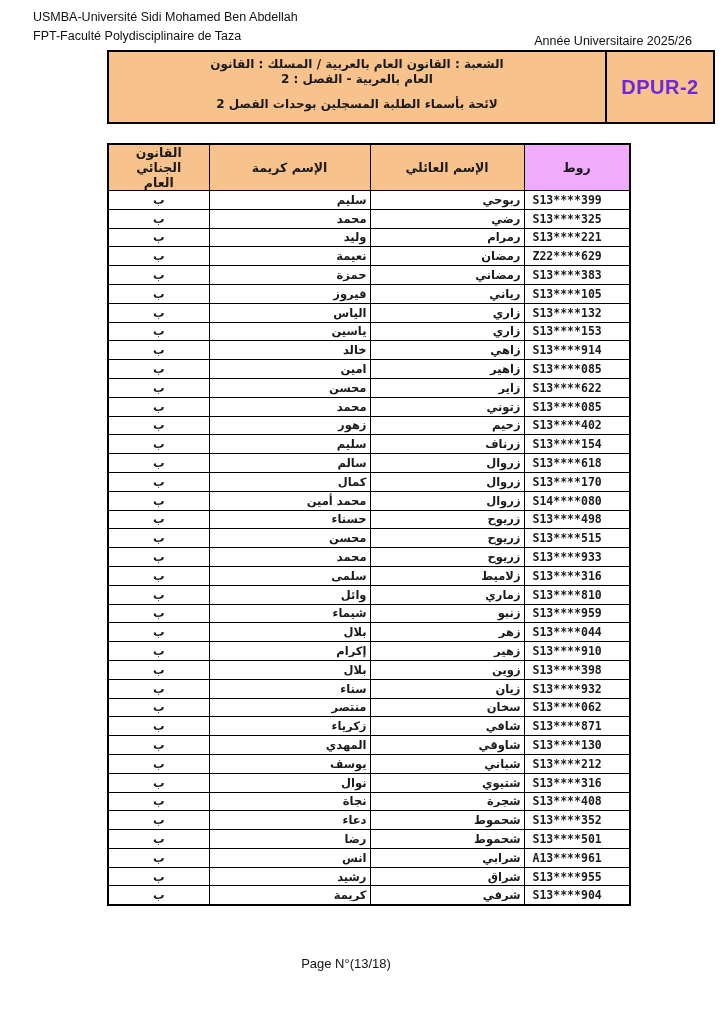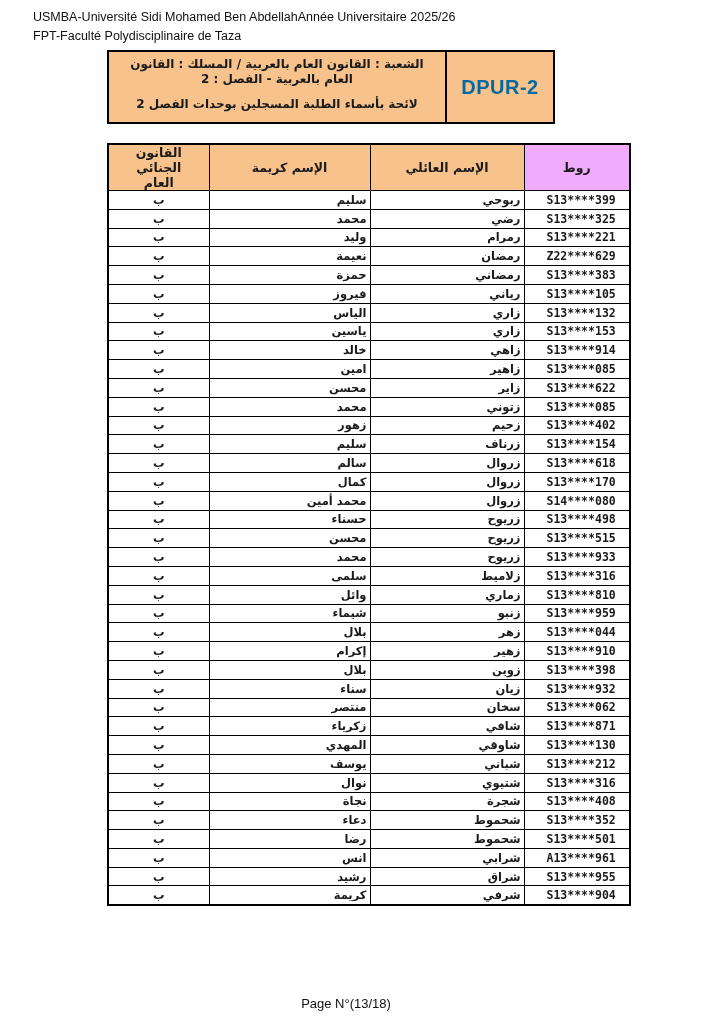--- a/index.html
+++ b/index.html
@@ -9,48 +9,48 @@
     font-family: "Liberation Sans", sans-serif;
     color: #1a1a1a;
     position: relative;
     overflow: hidden;
   }
   .page { position: absolute; inset: 0; }
 
   
   .top-header {
     position: absolute; left: 33px; right: 32px; top: 8px;
-    display: flex; 
+    display: flex; justify-content: space-between;
     font-size: 12.5px; line-height: 19px; color: #111;
   }
-  .top-header .right { text-align: right; }
+  .top-header .right { text-align: right; margin-top: 24px; }
 
   
   .banner {
     position: absolute; left: 107px; top: 50px;
-    width: 448px; height: 74px;
+    width: 608px; height: 74px;
     display: flex; direction: ltr;
     border: 2px solid #000;
     background: #f8c28c;
     justify-content: space-between;
   }
   .banner-info {
     flex: 1 1 auto;
     border-right: 2px solid #000;
     direction: rtl; text-align: center;
     padding-top: 5px;
     font-family: "DejaVu Sans", "Liberation Sans", sans-serif;
     font-size: 12px; font-weight: bold; line-height: 15px;
   }
   .banner-subtitle { margin-top: 10px; }
   .banner-code {
     width: 106px; flex: 0 0 106px;
     display: flex; align-items: center; justify-content: center;
     font-size: 20px; font-weight: bold; letter-spacing: 0.5px;
-    color: #0369a1;
+    color: #6d28d9;
   }
 
   
   table.students {
     position: absolute; left: 107px; top: 143px;
     width: 522px;
     direction: rtl;
     border-collapse: collapse;
     table-layout: fixed;
     border: 2px solid #000;
@@ -68,30 +68,30 @@
     white-space: normal;
   }
   th .wrap-narrow { width: 66px; margin: 0 auto; line-height: 15px; }
   table.students td {
     height: 18.8px;
     font-size: 11.5px; font-weight: bold;
     vertical-align: middle;
     background: #ffffff;
   }
   td.c-code {
-    direction: ltr; text-align: left; padding-left: 22px;
+    direction: ltr; text-align: left; padding-left: 8px;
     font-family: "DejaVu Sans Mono", monospace;
     font-size: 11.5px; letter-spacing: 0px;
   }
   td.c-family, td.c-first { text-align: right; padding-left: 2px; padding-right: 3px; }
   td.c-module { text-align: center; }
 
   
   .footer {
-    position: absolute; left: 0; top: 996px; width: 692px;
+    position: absolute; left: 0; top: 956px; width: 692px;
     text-align: center; font-size: 13px; color: #111;
   }
 </style>
 </head>
 <body>
 
 <div class="page">
 
   <div class="top-header">
     <div class="left">

